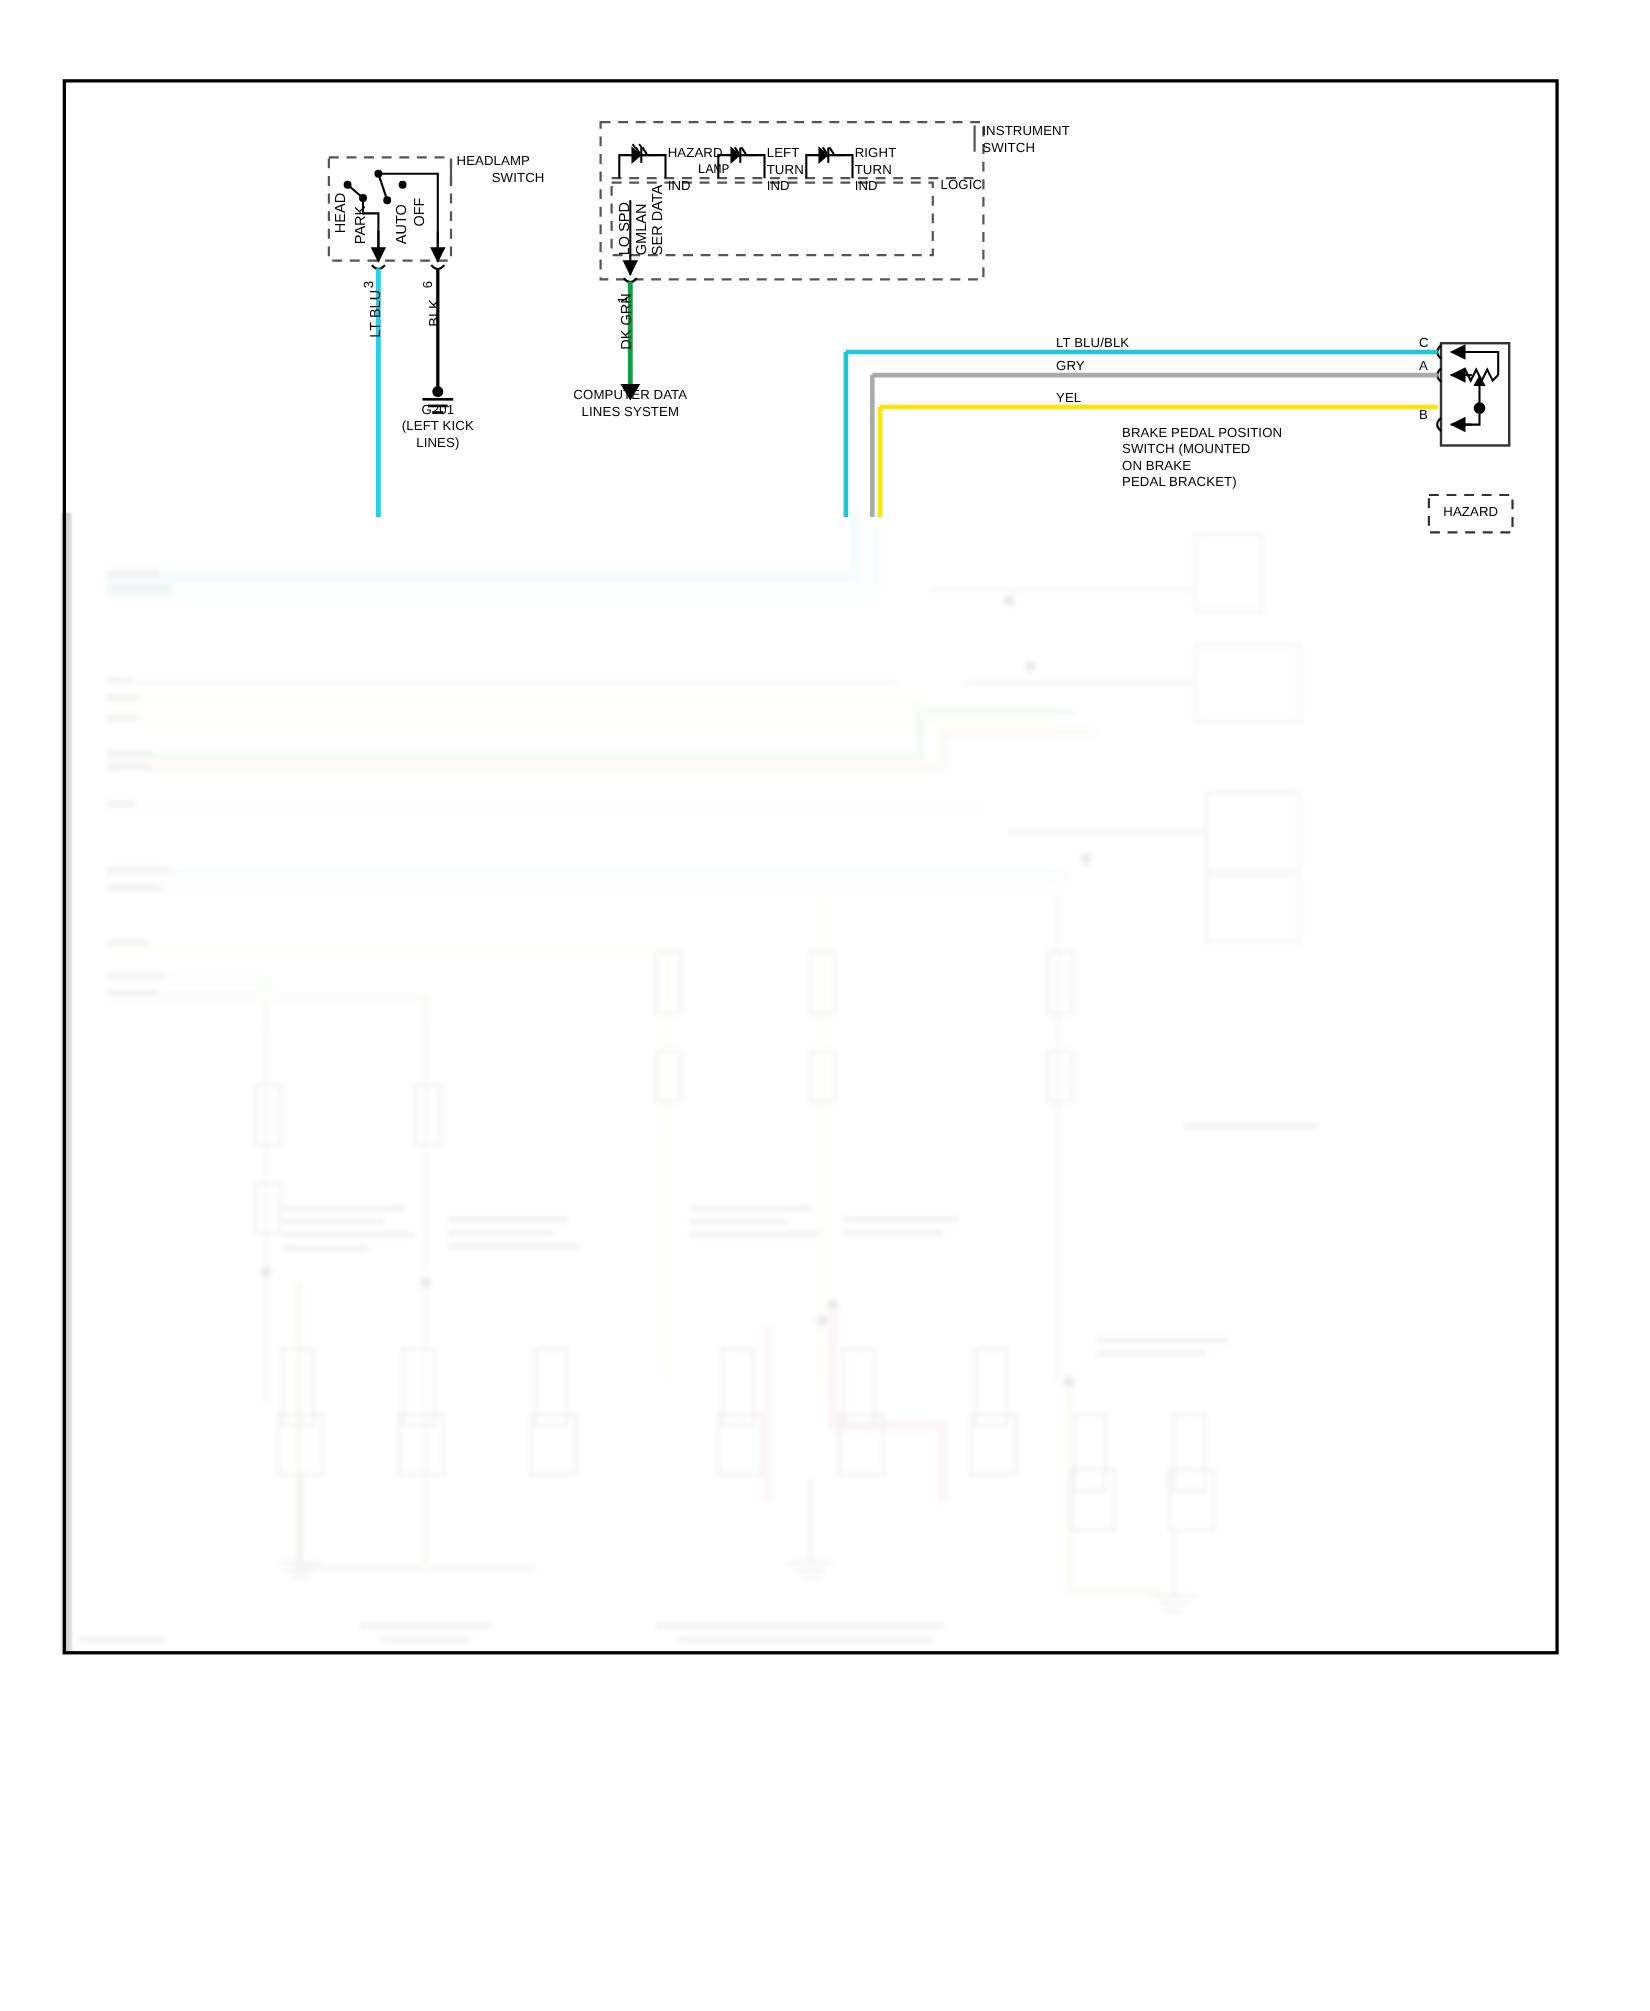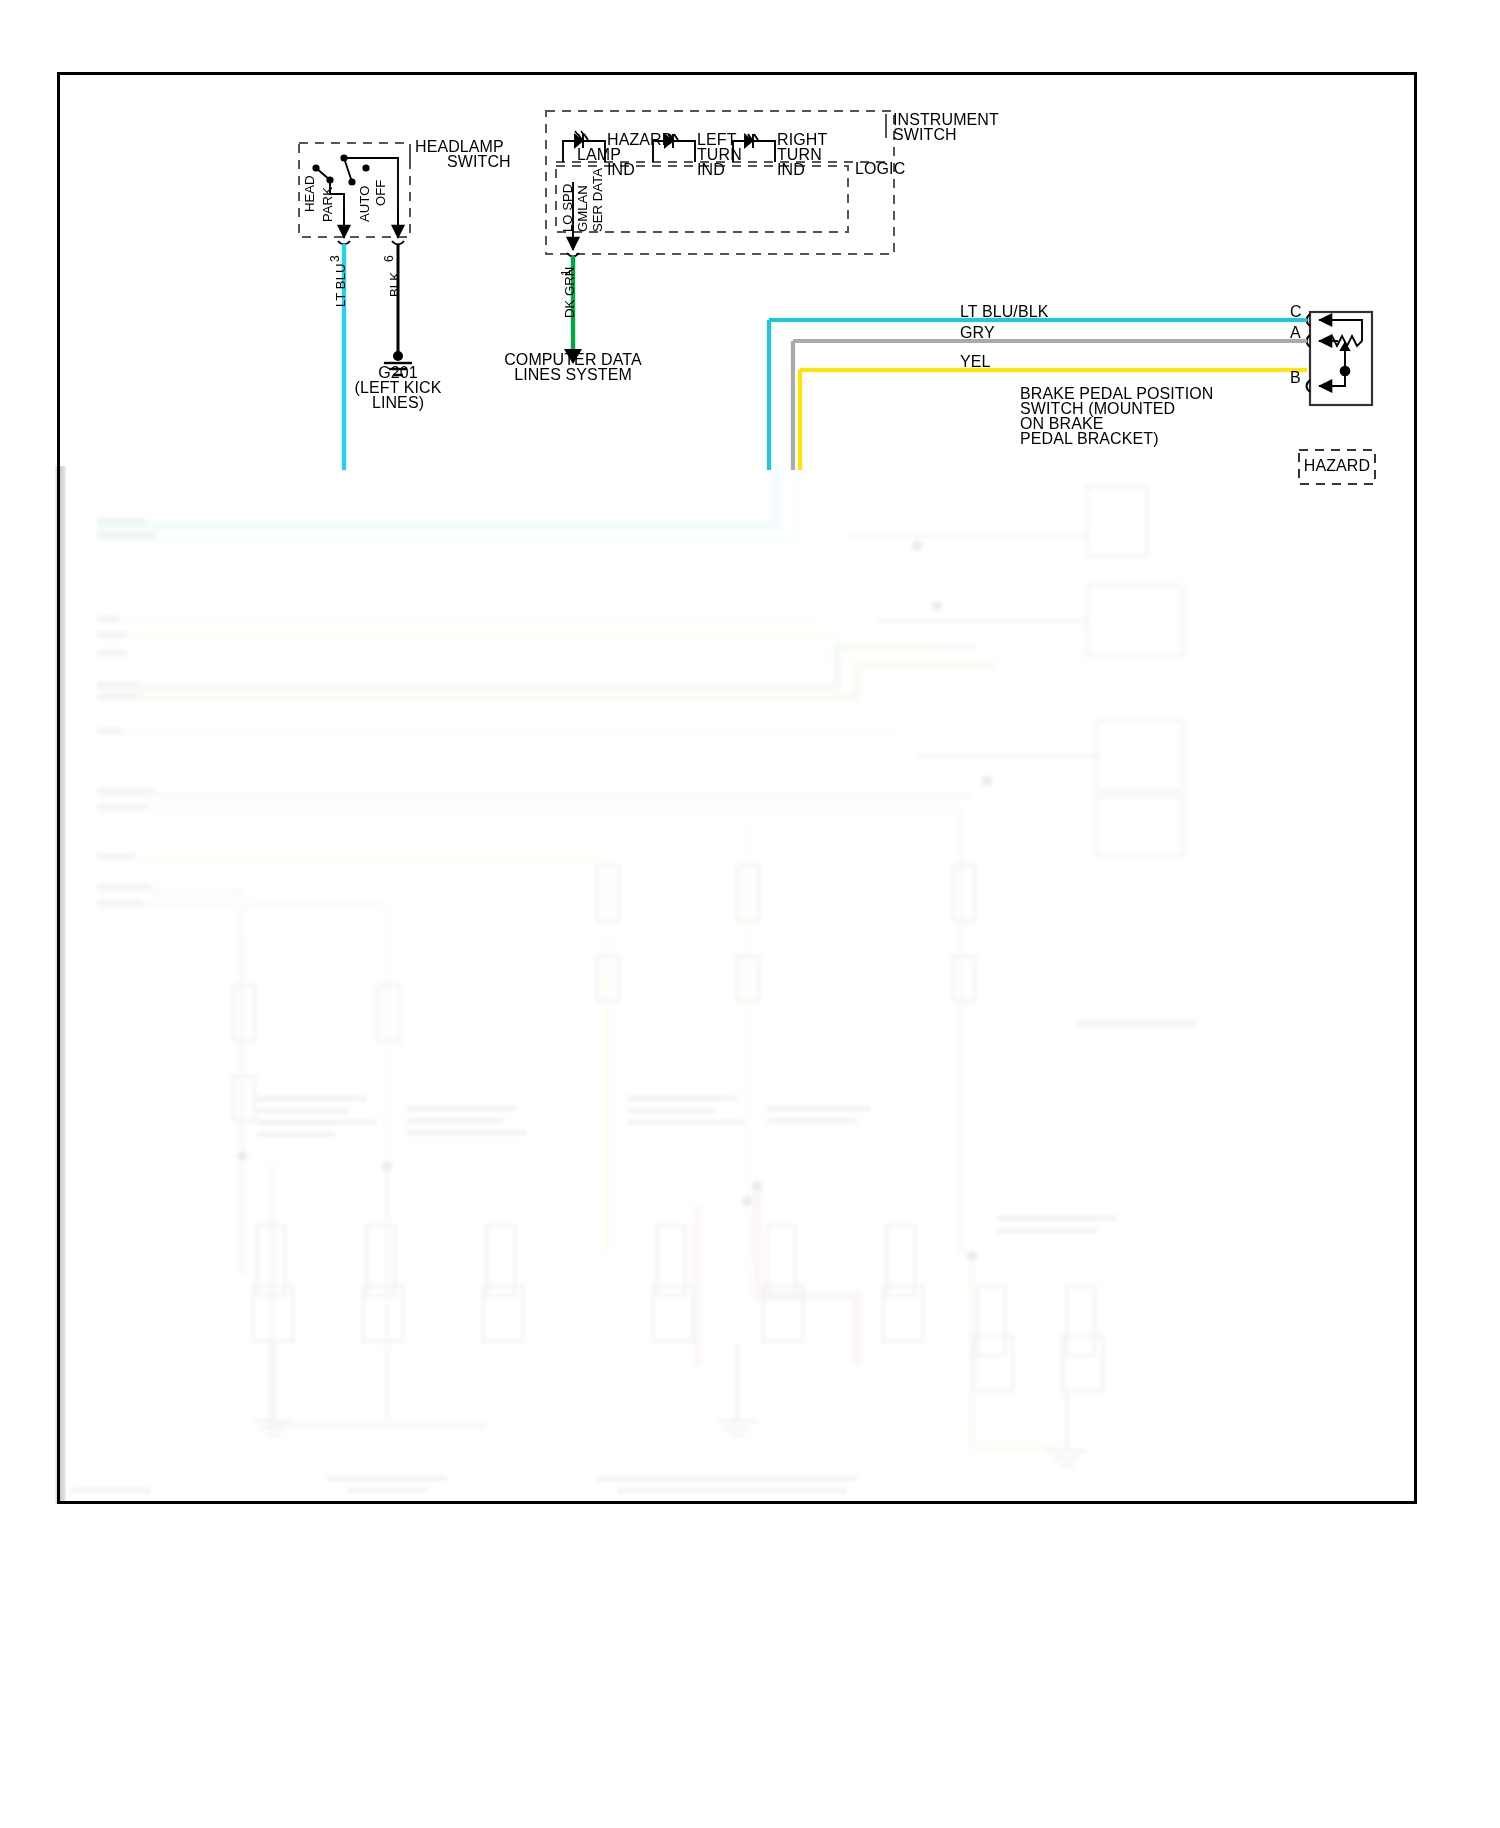--- a/index.html
+++ b/index.html
@@ -13,21 +13,21 @@
   }
   
   .page-border{
     position:absolute;left:57px;top:72px;width:1360px;height:1432px;
     border:3.5px solid #000;box-sizing:border-box;
     background:#fff;
   }
   
   .svg-layer{position:absolute;left:0;top:0;width:1500px;height:1828px;overflow:visible;}
   
-  .lbl{position:absolute;font-size:16px;color:#000;line-height:15.5px;white-space:pre;letter-spacing:.1px;}
+  .lbl{position:absolute;font-size:12px;color:#000;line-height:15.5px;white-space:pre;letter-spacing:.1px;}
   .lbl.c{text-align:center;}
   .lbl.r{text-align:left;}
   .vlbl{
     position:absolute;font-size:13.2px;color:#000;white-space:pre;
     transform-origin:0 0;transform:rotate(-90deg);
   }
   
   .ghost{
     position:absolute;left:57px;top:466px;width:1146px;height:1038px;
     overflow:hidden;
@@ -333,21 +333,21 @@
   <div class="vlbl" style="left:387px;top:297px;">BLK</div>
 
   <div class="lbl c" style="left:338px;top:365px;width:120px;">G201</div>
   <div class="lbl c" style="left:338px;top:380px;width:120px;">(LEFT KICK</div>
   <div class="lbl c" style="left:338px;top:395px;width:120px;">LINES)</div>
 
   <div class="lbl" style="left:893px;top:112px;">INSTRUMENT</div>
   <div class="lbl" style="left:893px;top:127px;">SWITCH</div>
 
   <div class="lbl" style="left:607px;top:132px;">HAZARD</div>
-  <div class="lbl" style="left:577px;top:147px;">LAMP</div>
+  <div class="lbl" style="left:634px;top:147px;font-family:Liberation Mono, monospace;">LAMP</div>
   <div class="lbl" style="left:607px;top:162px;">IND</div>
 
   <div class="lbl" style="left:697px;top:132px;">LEFT</div>
   <div class="lbl" style="left:697px;top:147px;">TURN</div>
   <div class="lbl" style="left:697px;top:162px;">IND</div>
 
   <div class="lbl" style="left:777px;top:132px;">RIGHT</div>
   <div class="lbl" style="left:777px;top:147px;">TURN</div>
   <div class="lbl" style="left:777px;top:162px;">IND</div>
 

